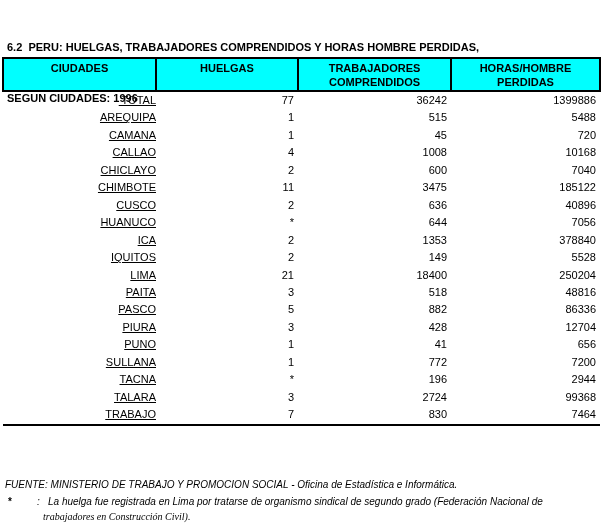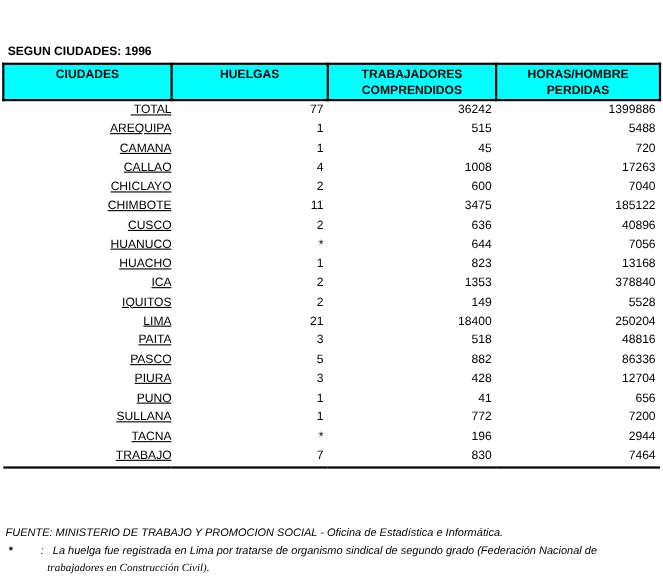--- a/index.html
+++ b/index.html
@@ -91,20 +91,21 @@
     font-size: 10px;
     font-style: italic;
     white-space: pre;
     font-family: Liberation Serif, serif;
   }
 </style>
 </head>
 <body>
 
 <div class="title">
+  <div>6.2  PERU: HUELGAS, TRABAJADORES COMPRENDIDOS Y HORAS HOMBRE PERDIDAS,</div>
   <div>SEGUN CIUDADES: 1996</div>
 </div>
 
 <table class="strikes">
   <colgroup>
     <col style="width:153px">
     <col style="width:142px">
     <col style="width:153px">
     <col style="width:149px">
   </colgroup>
@@ -144,21 +145,21 @@
       <tr>
         <td class="city">CAMANA</td>
         <td class="num">1</td>
         <td class="num">45</td>
         <td class="num">720</td>
       </tr>
       <tr>
         <td class="city">CALLAO</td>
         <td class="num">4</td>
         <td class="num">1008</td>
-        <td class="num">17263</td>
+        <td class="num">10168</td>
       </tr>
       <tr>
         <td class="city">CHICLAYO</td>
         <td class="num">2</td>
         <td class="num">600</td>
         <td class="num">7040</td>
       </tr>
       <tr>
         <td class="city">CHIMBOTE</td>
         <td class="num">11</td>
@@ -171,26 +172,20 @@
         <td class="num">636</td>
         <td class="num">40896</td>
       </tr>
       <tr>
         <td class="city">HUANUCO</td>
         <td class="num">*</td>
         <td class="num">644</td>
         <td class="num">7056</td>
       </tr>
       <tr>
-        <td class="city">HUACHO</td>
-        <td class="num">1</td>
-        <td class="num">823</td>
-        <td class="num">13168</td>
-      </tr>
-      <tr>
         <td class="city">ICA</td>
         <td class="num">2</td>
         <td class="num">1353</td>
         <td class="num">378840</td>
       </tr>
       <tr>
         <td class="city">IQUITOS</td>
         <td class="num">2</td>
         <td class="num">149</td>
         <td class="num">5528</td>
@@ -229,20 +224,26 @@
         <td class="city">SULLANA</td>
         <td class="num">1</td>
         <td class="num">772</td>
         <td class="num">7200</td>
       </tr>
       <tr>
         <td class="city">TACNA</td>
         <td class="num">*</td>
         <td class="num">196</td>
         <td class="num">2944</td>
+      </tr>
+      <tr>
+        <td class="city">TALARA</td>
+        <td class="num">3</td>
+        <td class="num">2724</td>
+        <td class="num">99368</td>
       </tr>
       <tr>
         <td class="city">TRABAJO</td>
         <td class="num">7</td>
         <td class="num">830</td>
         <td class="num">7464</td>
       </tr>
     </tbody>
 </table>
 

